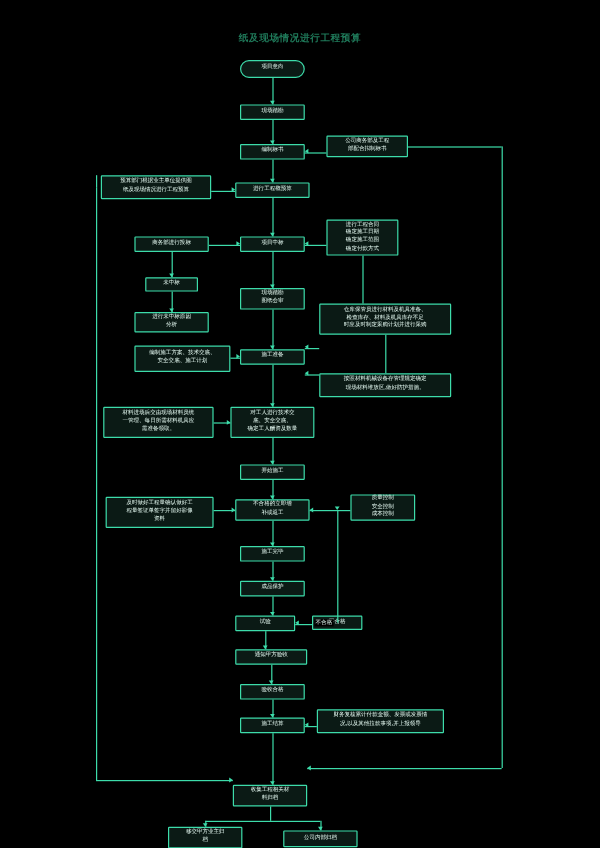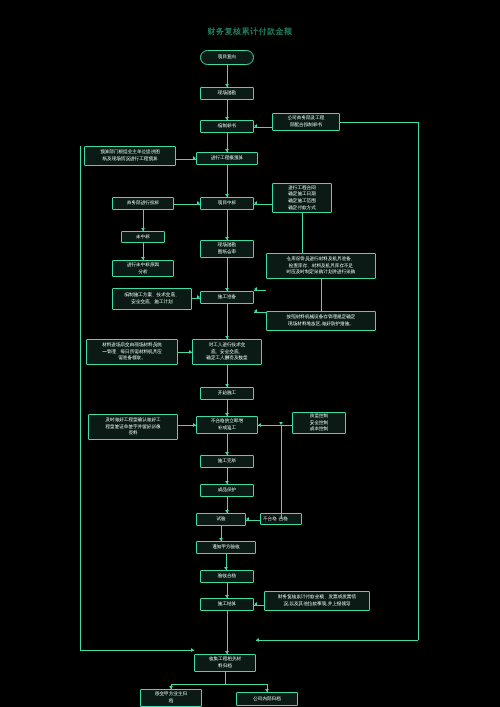--- a/index.html
+++ b/index.html
@@ -15,21 +15,21 @@
   .h{height:1px;}
   .v{width:1px;}
   .arrow{position:absolute;width:0;height:0;border-left:2.2px solid transparent;border-right:2.2px solid transparent;border-top:3.2px solid #3ddcaa;}
   .arrow.left{border-top:2.2px solid transparent;border-bottom:2.2px solid transparent;border-right:3.2px solid #3ddcaa;border-left:0;}
   .arrow.right{border-top:2.2px solid transparent;border-bottom:2.2px solid transparent;border-left:3.2px solid #3ddcaa;border-right:0;}
 </style>
 </head>
 <body>
 
 <div id="stage">
-  <div class="title">财务复核累计付款金额</div>
+  <div class="title">纸及现场情况进行工程预算</div>
   <div id="nodes">
       <div class="node round" style="left: 200px; top: 50px; width: 54px; height: 15px;">
         <span style="white-space: pre-line;">项目意向</span>
       </div>
       <div class="node" style="left: 200px; top: 87px; width: 54px; height: 13px;">
         <span style="white-space: pre-line;">现场踏勘</span>
       </div>
       <div class="node" style="left: 200px; top: 120px; width: 54px; height: 13px;">
         <span style="white-space: pre-line;">编制标书</span>
       </div>

